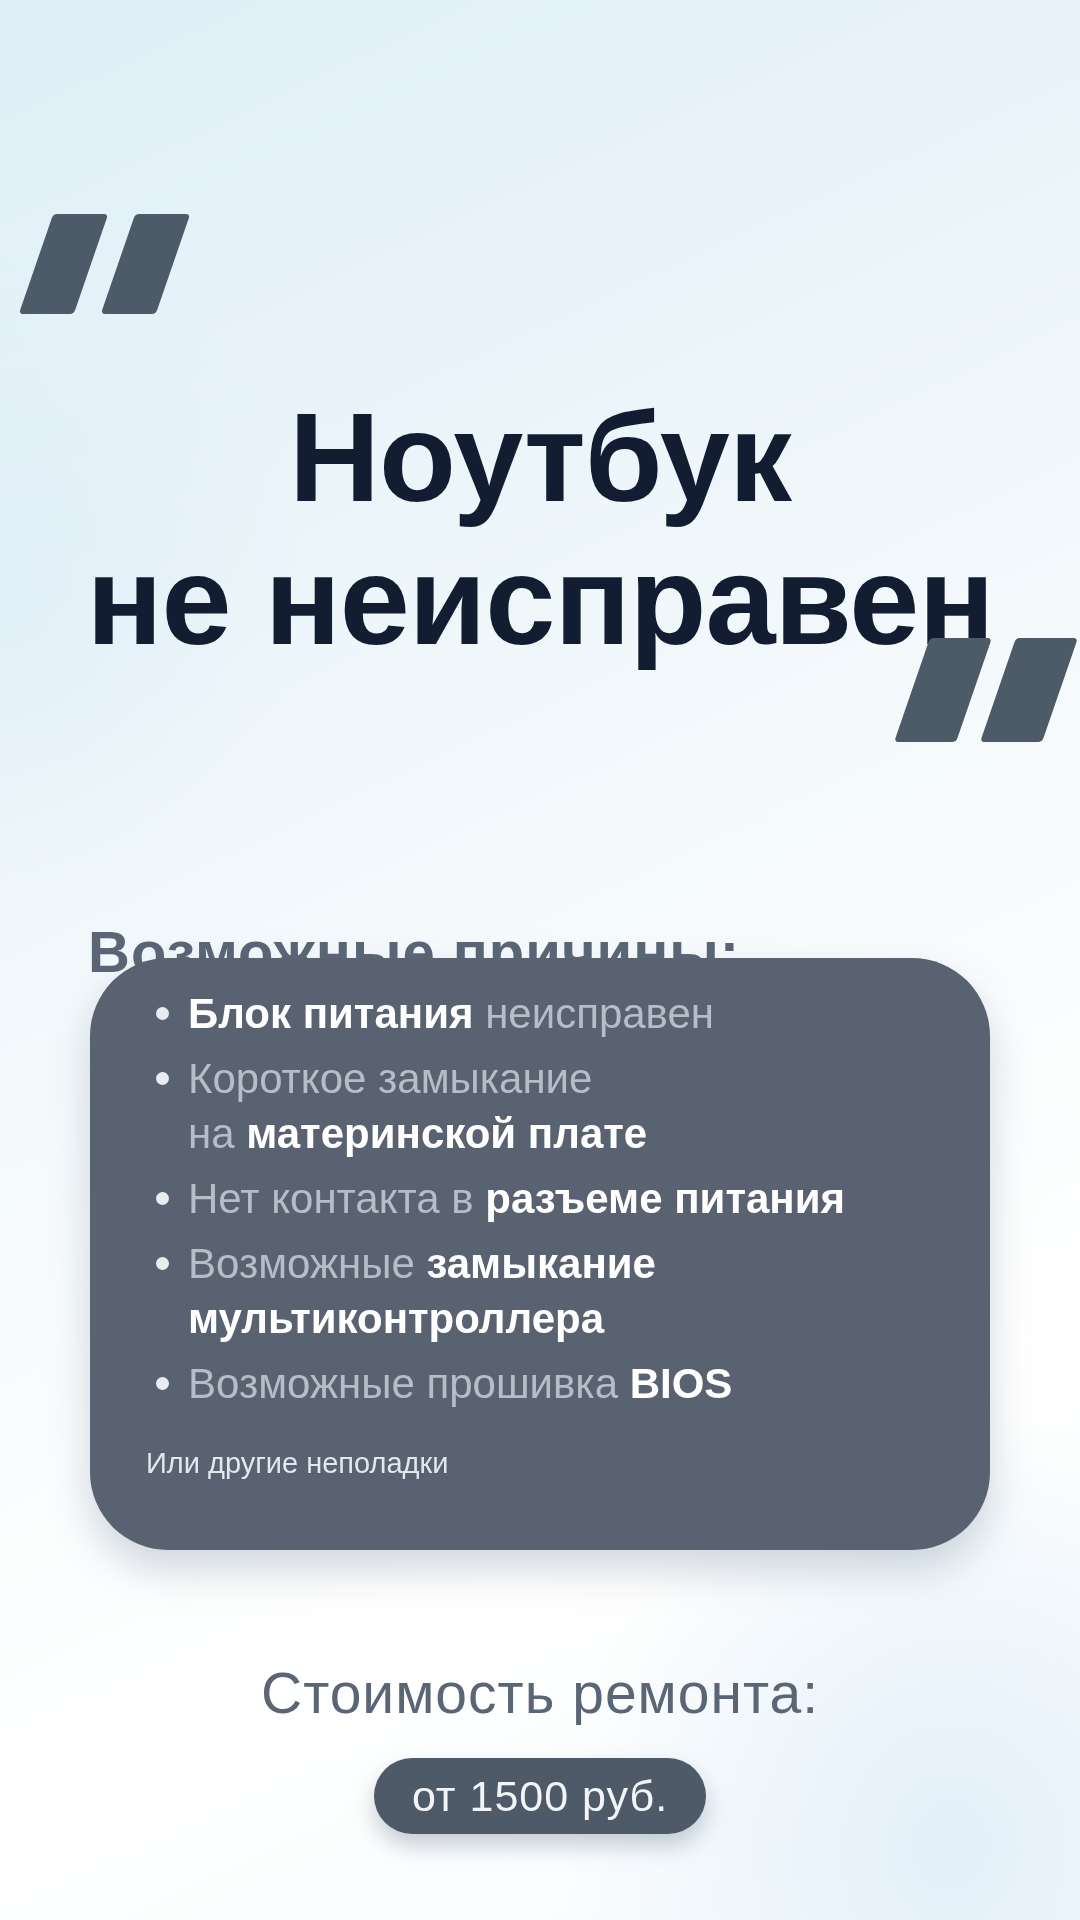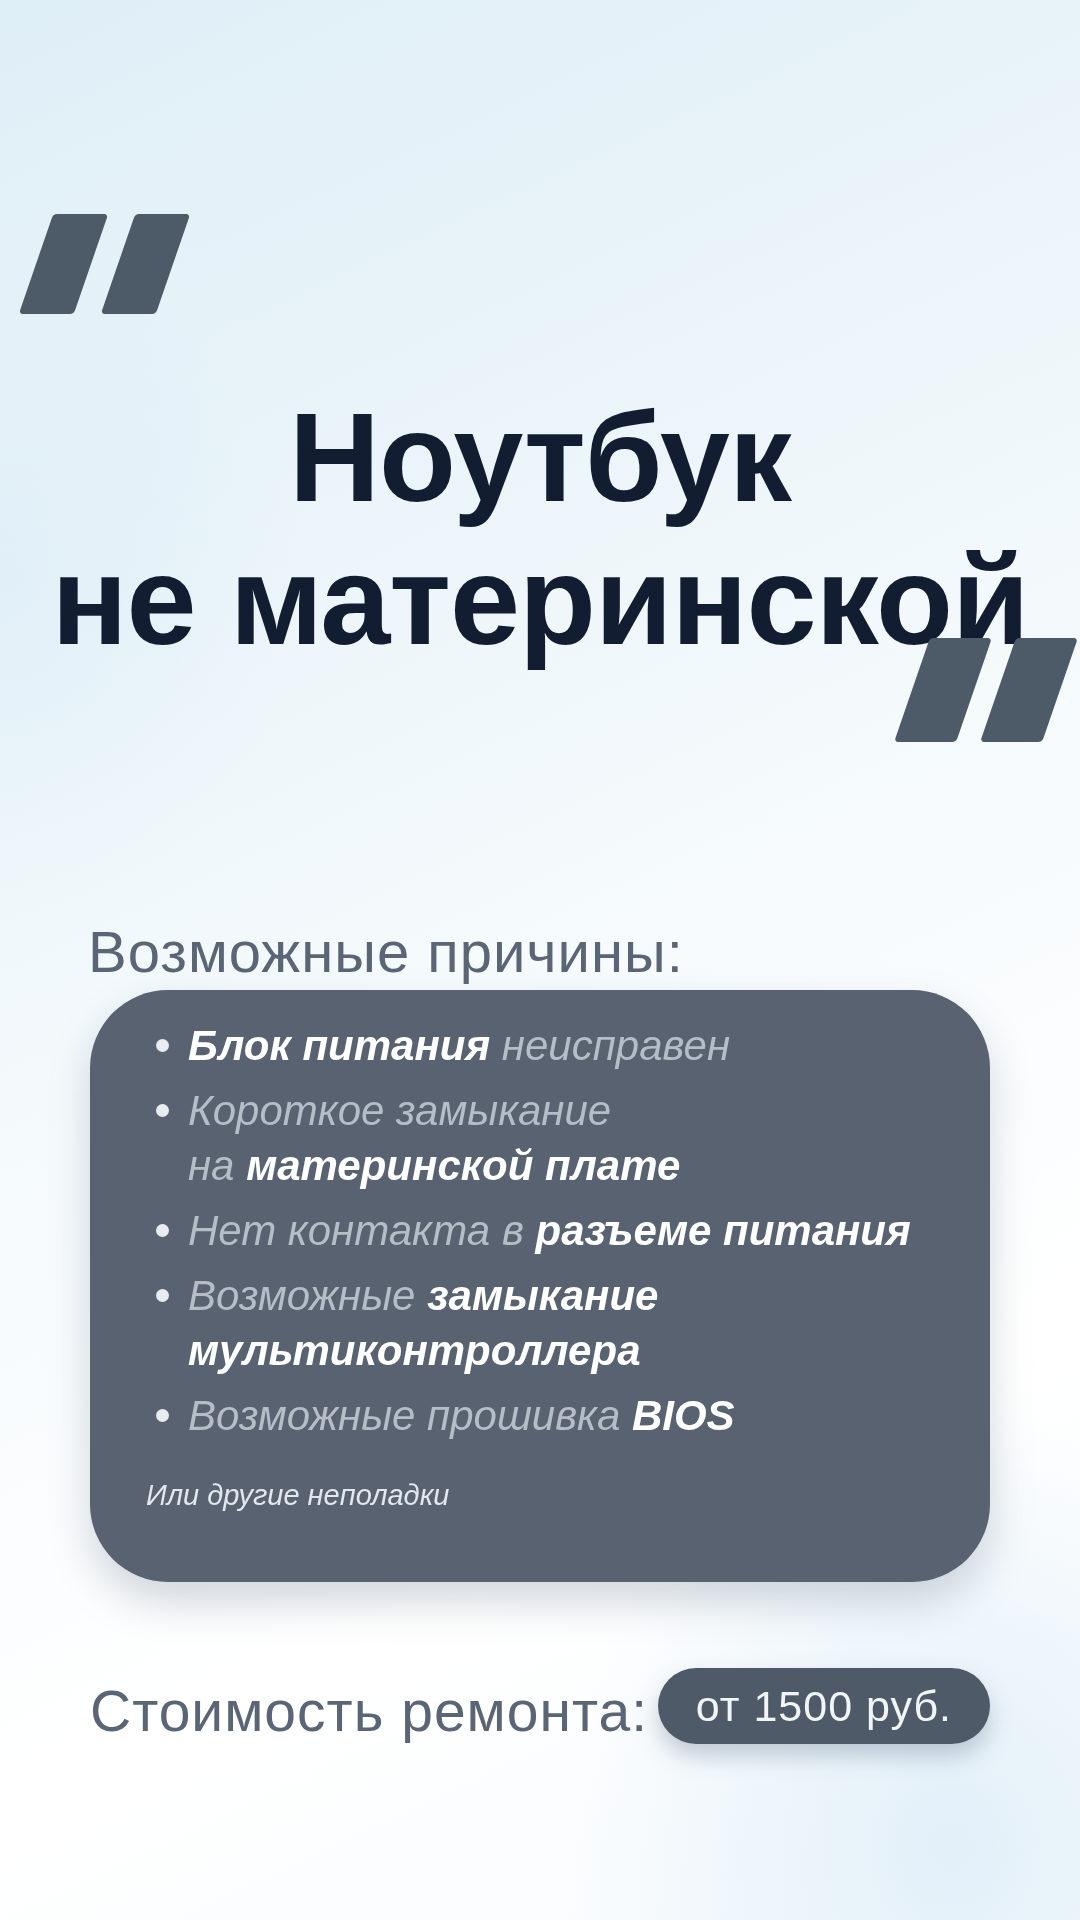--- a/index.html
+++ b/index.html
@@ -14,54 +14,54 @@
   .quote .bar{background:#4d5a68;transform:skewX(-19deg);border-radius:4px;}
   .quote-open{left:36px;top:214px;}
   .quote-open .bar{width:55px;height:100px;margin-right:27px;}
   .quote-close{left:912px;top:638px;}
   .quote-close .bar{width:62px;height:104px;margin-right:24px;}
   .quote .bar:last-child{margin-right:0;}
   
   .title{position:absolute;top:302px;left:0;width:1080px;text-align:center;
     font-weight:900;font-size:126px;line-height:143px;color:#121d31;letter-spacing:-1px;}
   
-  .causes-heading{position:absolute;left:88px;top:918px;font-size:58px;font-weight:400;
+  .causes-heading{position:absolute;left:88px;top:918px;font-size:58px;font-weight:700;
     color:#5a6575;letter-spacing:1px;}
   
-  .card{position:absolute;left:90px;top:990px;width:900px;height:592px;background:#586270;
+  .card{position:absolute;left:90px;top:958px;width:900px;height:592px;background:#586270;
     border-radius:78px;box-sizing:border-box;padding:28px 50px 0 66px;
-    box-shadow:0 20px 40px rgba(96,115,135,.28);font-style:italic;}
+    box-shadow:0 20px 40px rgba(96,115,135,.28);}
   .causes-list{list-style:none;margin:0;padding:0;}
   .causes-list li{position:relative;padding-left:32px;margin-bottom:10px;
     font-size:42px;line-height:55px;color:#b5bdc7;}
   .causes-list .dot{position:absolute;left:0;top:21px;width:13px;height:13px;border-radius:50%;
     background:#e9edf2;}
   .causes-list .cause-text{white-space:pre-line;}
   .causes-list .b{font-weight:bold;color:#ffffff;}
   .card-footer{margin:36px 0 0 -10px;font-size:29px;font-weight:300;color:#e3e8ee;}
   
   .price-row{position:absolute;left:90px;top:1660px;width:900px;height:84px;
-    display:flex;align-items:flex-end;justify-content:space-between;}
+    display:flex;align-items:center;justify-content:space-between;flex-direction:column;}
   .price-label{font-size:57px;font-weight:300;color:#5a6575;letter-spacing:1px;}
   .price-badge{background:#4f5a68;color:#f2f5f8;font-size:43px;font-weight:400;
     height:76px;line-height:76px;padding:0 38px;border-radius:38px;
     box-shadow:0 12px 22px rgba(100,120,140,.35);letter-spacing:1px;margin-top:32px;}
 </style>
 </head>
 <body>
 
 <div class="page">
 
   <div class="quote quote-open">
     <div class="bar"></div>
     <div class="bar"></div>
   </div>
 
   <h1 class="title"><span>Ноутбук</span><br>
-    <span>не материнской</span>
+    <span>не неисправен</span>
   </h1>
 
   <div class="quote quote-close">
     <div class="bar"></div>
     <div class="bar"></div>
   </div>
 
   <div class="causes-heading">Возможные причины:</div>
 
   <div class="card">

